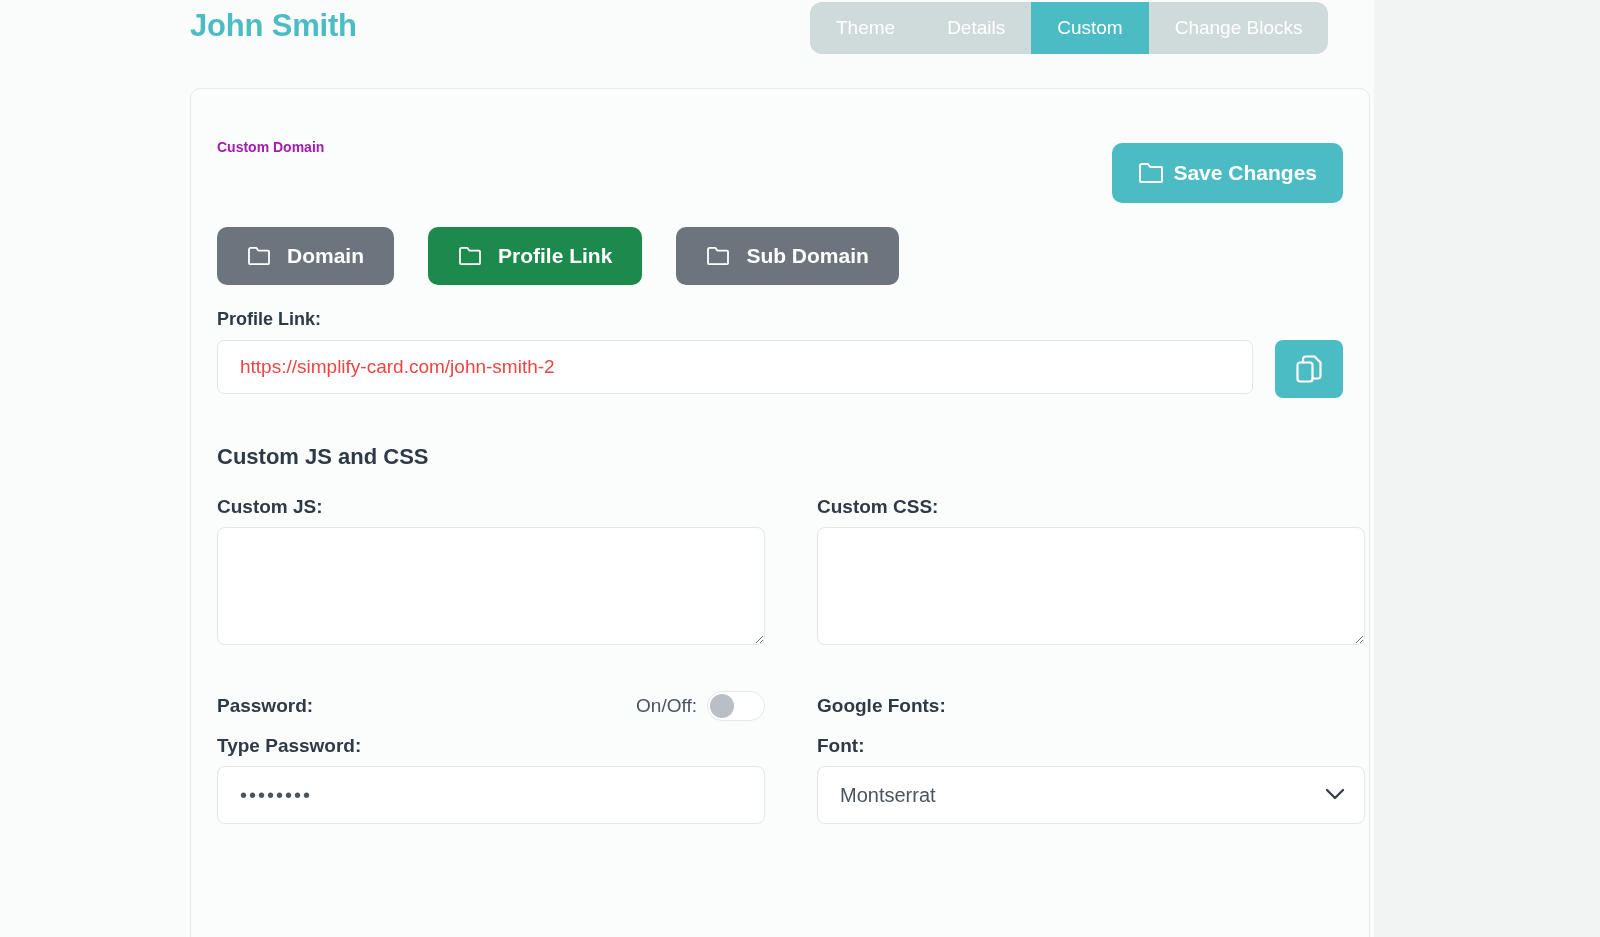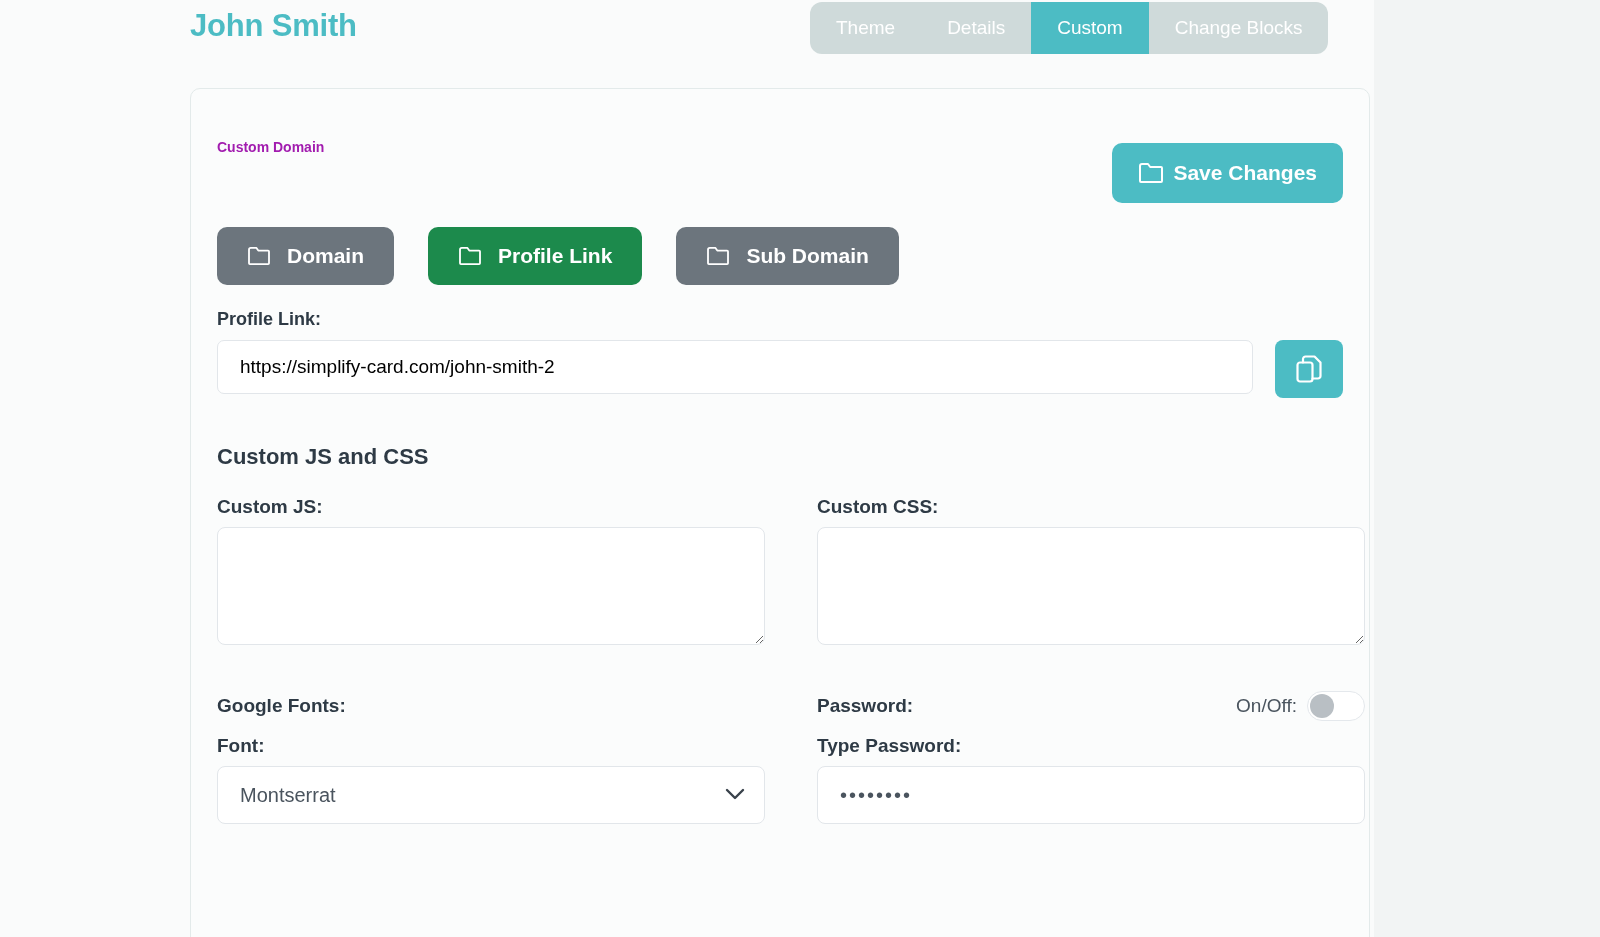--- a/index.html
+++ b/index.html
@@ -175,21 +175,21 @@
     gap: 0;
   }
   .txt-input {
     width: 1036px;
     height: 54px;
     border: 1px solid #e2e6ea;
     border-radius: 7px;
     background: #ffffff;
     padding: 0 22px;
     font-size: 19px;
-    color: #000000;
+    color: #ef4444;
     font-family: "Liberation Sans", sans-serif;
     outline: none;
   }
   .copy-btn {
     position: absolute;
     right: 26px;
     width: 68px;
     height: 58px;
     background: #4cbcc4;
     border: none;
@@ -393,49 +393,49 @@
         <textarea class="code-area" placeholder="" style=""></textarea>
       </div>
 
       <div class="col">
         <div class="sub-label">Custom CSS:</div>
         <textarea class="code-area" placeholder="" style=""></textarea>
       </div>
     </div>
 
     <div class="grid2 lower">
+
+      <div class="col">
+        <div class="row-head">
+          <div class="sub-label">Password:</div>
+          <div class="toggle-wrap">
+            <span class="toggle-label">On/Off:</span>
+            <div class="toggle">
+              <div class="knob"></div>
+            </div>
+          </div>
+        </div>
+        <div class="sub-label">Type Password:</div>
+        <input class="pwd-input" type="text" value="••••••••" style="">
+      </div>
 
       <div class="col">
         <div class="row-head">
           <div class="sub-label">Google Fonts:</div>
         </div>
         <div class="sub-label">Font:</div>
         <div class="select-box">
           <select>
             <option>Montserrat</option>
           </select>
           <span>
             <svg class="chev" viewBox="0 0 20 12" fill="none" stroke="#39424b" stroke-width="2.4" stroke-linecap="round" stroke-linejoin="round">
               <path d="M2 2l8 8 8-8"></path>
             </svg>
           </span>
         </div>
       </div>
-
-      <div class="col">
-        <div class="row-head">
-          <div class="sub-label">Password:</div>
-          <div class="toggle-wrap">
-            <span class="toggle-label">On/Off:</span>
-            <div class="toggle">
-              <div class="knob"></div>
-            </div>
-          </div>
-        </div>
-        <div class="sub-label">Type Password:</div>
-        <input class="pwd-input" type="text" value="••••••••" style="">
-      </div>
     </div>
 
   </div>
 </div>
 
 <div class="outside"></div>
 
 </body></html>

